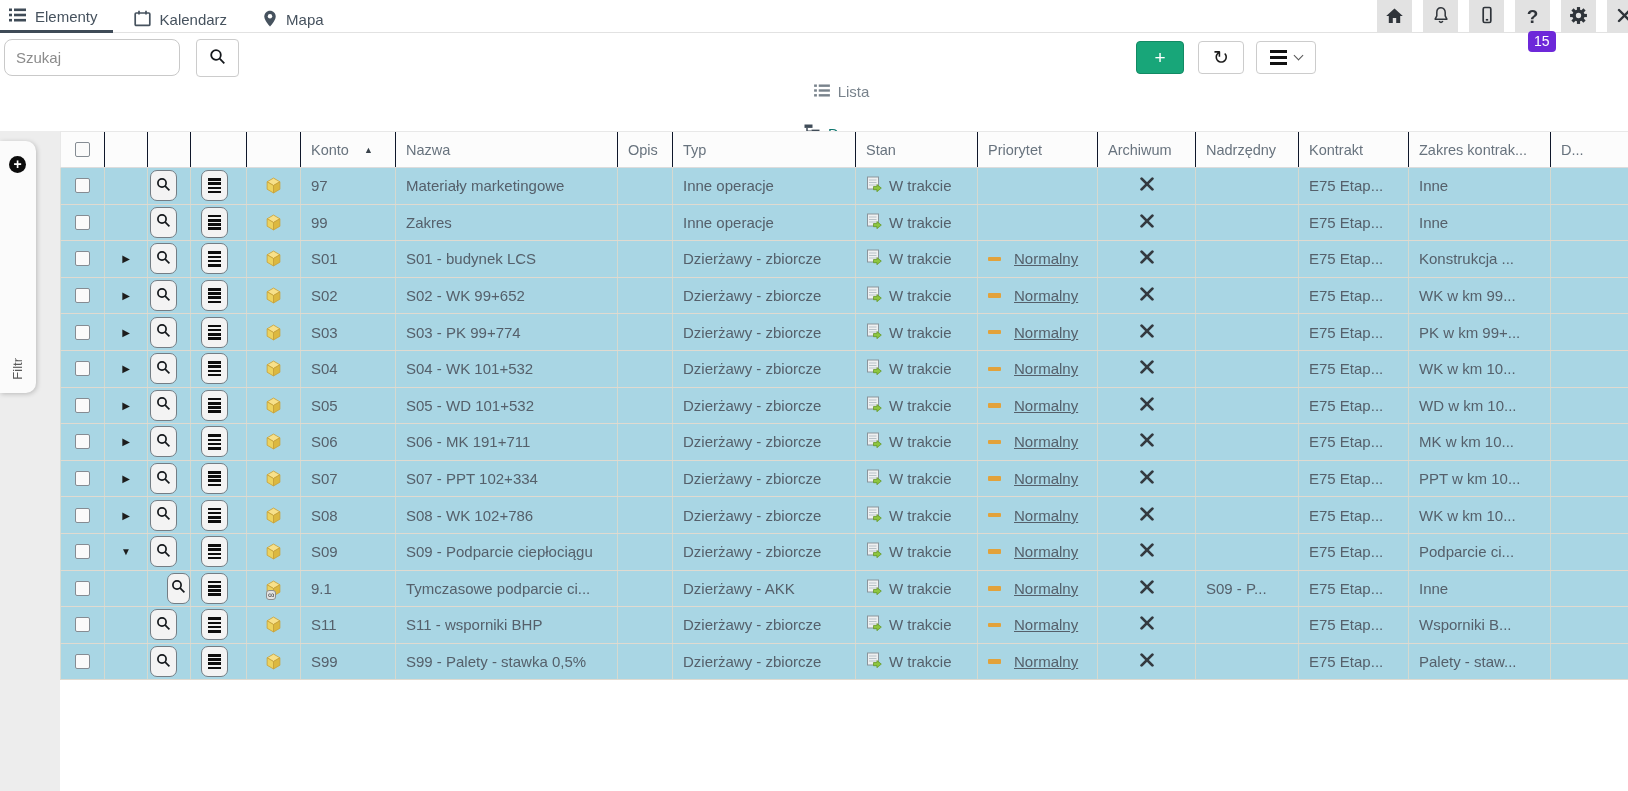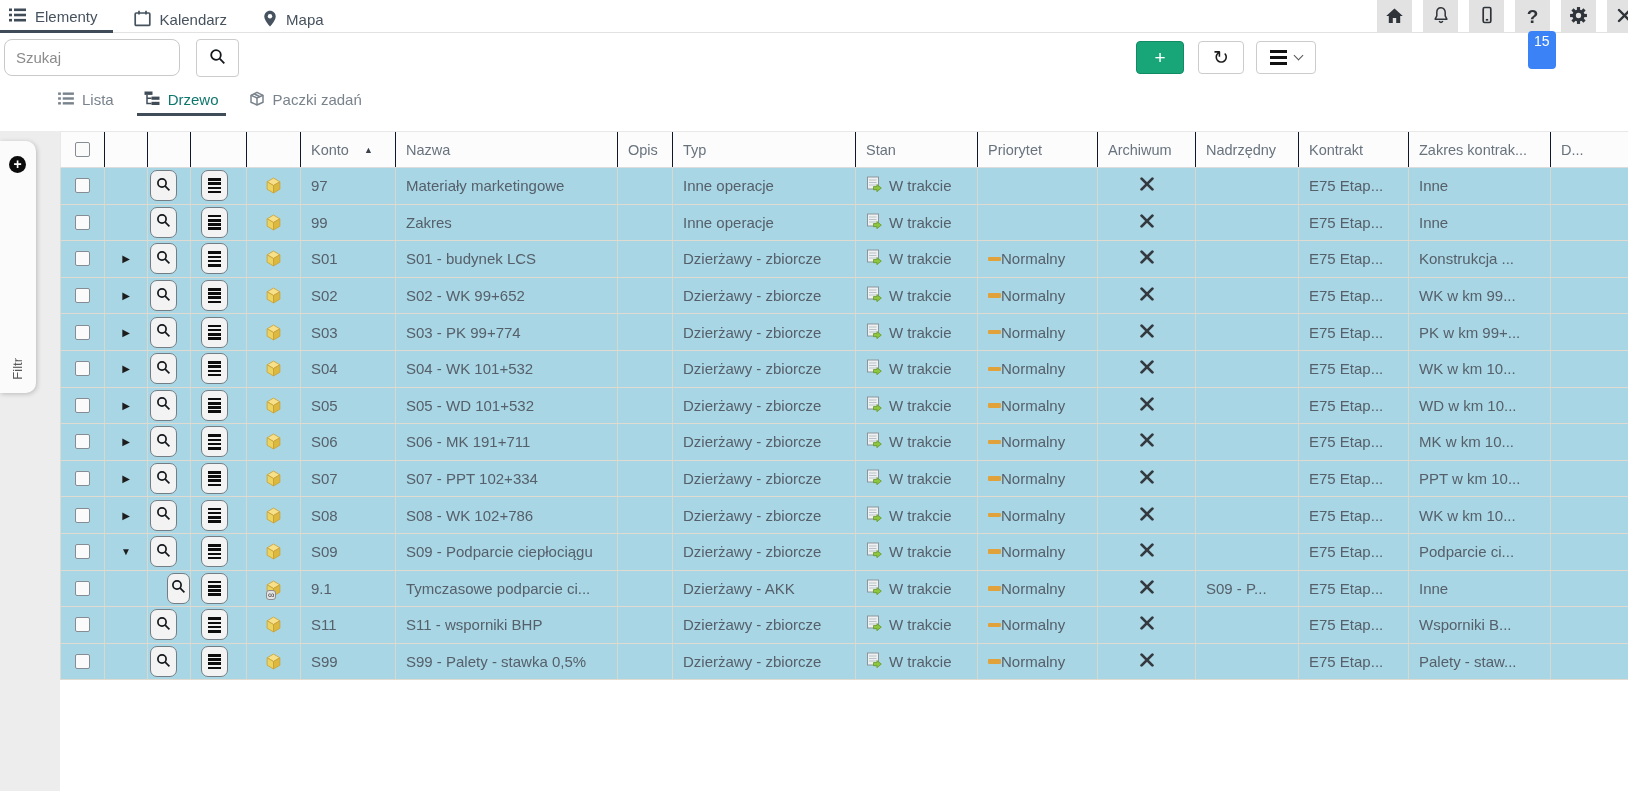--- a/index.html
+++ b/index.html
@@ -11,22 +11,22 @@
     display:flex; align-items:stretch; }
   .main-tabs { display:flex; }
   .mtab { position:relative; display:flex; align-items:center; gap:9px; padding:0 15px 0 9px;
     font-size:15px; color:#46525e; cursor:pointer; }
   .mtab + .mtab { margin-left:12px;margin-top:7px; }
   .mtab.active::after { content:""; position:absolute; left:0; right:0; bottom:-1px; height:3px; background:#3f4b57; }
   .topbar-actions { position:absolute; right:-14px; top:0; display:flex; gap:11px; height:33px; }
   .abtn { width:35px; height:33px; background:#e2e2e2; border:none; display:flex;
     align-items:center; justify-content:center; position:relative; cursor:pointer; }
   .abtn .qmark { font-size:19px; font-weight:bold; color:#2f343a; }
-  .badge { position:absolute; top:31px; left:13px; background:#3b82f6; color:#fff;
-    font-size:14px; padding:2px 6px 20px; border-radius:4px; z-index:9; }
+  .badge { position:absolute; top:31px; left:13px; background:#6d28d9; color:#fff;
+    font-size:14px; padding:2px 6px 3px; border-radius:4px; z-index:9; }
 
   
   .toolbar { position:relative; height:48px; }
   .search-input { position:absolute; left:4px; top:6px; width:176px; height:37px;
     border:1px solid #c9c9c9; border-radius:8px; padding:0 11px; font-size:15px; color:#555;
     font-family:inherit; outline:none; }
   .search-input::placeholder { color:#8b8b8b; }
   .search-btn { position:absolute; left:196px; top:6px; width:43px; height:38px; background:#fff;
     border:1px solid #ccc; border-radius:4px; display:flex; align-items:center; justify-content:center; cursor:pointer; }
   .add-btn { position:absolute; left:1136px; top:8px; width:48px; height:33px; background:#18a679;
@@ -34,21 +34,21 @@
   .refresh-btn { position:absolute; left:1198px; top:8px; width:46px; height:33px; background:#fff;
     border:1px solid #ccc; border-radius:4px; font-size:19px; color:#1a1a1a; line-height:1; cursor:pointer; }
   .menu-btn { position:absolute; left:1256px; top:8px; width:60px; height:33px; background:#fff;
     border:1px solid #ccc; border-radius:4px; display:flex; align-items:center; justify-content:center; gap:8px; cursor:pointer; }
   .hamb { display:flex; flex-direction:column; gap:2.5px; }
   .hamb i { display:block; width:17px; height:3.2px; background:#111; }
   .chev { width:7px; height:7px; border-right:1.8px solid #555; border-bottom:1.8px solid #555;
     transform:rotate(45deg); margin-top:-4px; }
 
   
-  .view-tabs { display:flex; gap:24px; padding-left:55px; height:33px; margin-top:2px; align-items:center; }
+  .view-tabs { display:flex; gap:24px; padding-left:55px; height:33px; margin-top:2px; align-items:center;flex-direction:column; }
   .vtab { position:relative; display:flex; align-items:center; gap:8px; height:100%;
     font-size:15px; color:#79838c; padding:0 3px; cursor:pointer; }
   .vtab.active { color:#0f766e; }
   .vtab.active::after { content:""; position:absolute; left:-4px; right:-4px; bottom:0; height:3px; background:#404c58; }
 
   
   .content { position:absolute; top:131px; left:0; right:0; bottom:0; }
   .left-gutter { position:absolute; left:0; top:0; width:60px; height:100%; background:#ededed; }
   .filter-panel { position:absolute; left:0; top:10px; width:36px; height:252px; background:#fbfbfb;
     border-radius:0 10px 10px 0; box-shadow:1px 1px 5px rgba(0,0,0,0.22); z-index:3; }
@@ -79,21 +79,21 @@
   .exp { font-size:10px; color:#1d1d1d; cursor:pointer; }
   .sq { width:27px; height:31px; background:#f3f3f3; border:1.5px solid #747d84; border-radius:7px;
     display:flex; align-items:center; justify-content:center; cursor:pointer; }
   .trow.child .c-mag .sq { margin-left:17px; }
   .bars { display:flex; flex-direction:column; gap:1.6px; }
   .bars i { display:block; width:13px; height:2.6px; background:#0d0d0d; }
   .cube { position:relative; display:inline-flex; }
   .link-badge { position:absolute; bottom:-3px; left:1px; font-size:9px; line-height:8px; color:#3a3a3a;
     background:#e3e3e3; border:1px solid #8d8d8d; border-radius:3px; padding:0 1px; }
   .c-stan { gap:7px; }
-  .c-prio { gap:0; }
+  .c-prio { gap:13px;text-decoration:underline; }
   .dash { width:13px; height:4.5px; background:#e2a23b; border-radius:1px; display:inline-block; }
 </style>
 </head>
 <body>
 
 <header class="topbar">
   <nav class="main-tabs">
     <div class="mtab active">
       <span>
         <svg width="17" height="14" viewBox="0 0 17 14" fill="#3f4b57">

